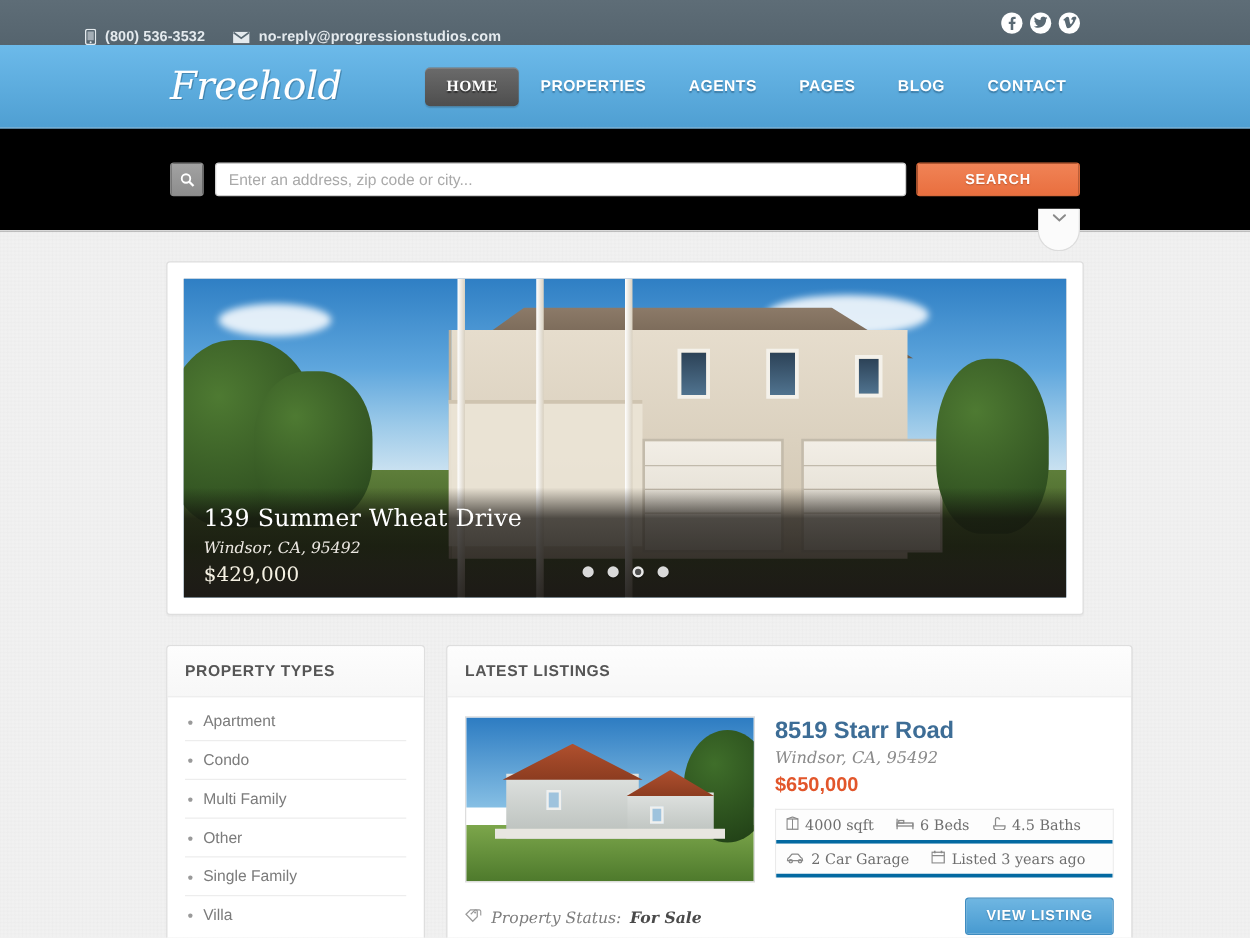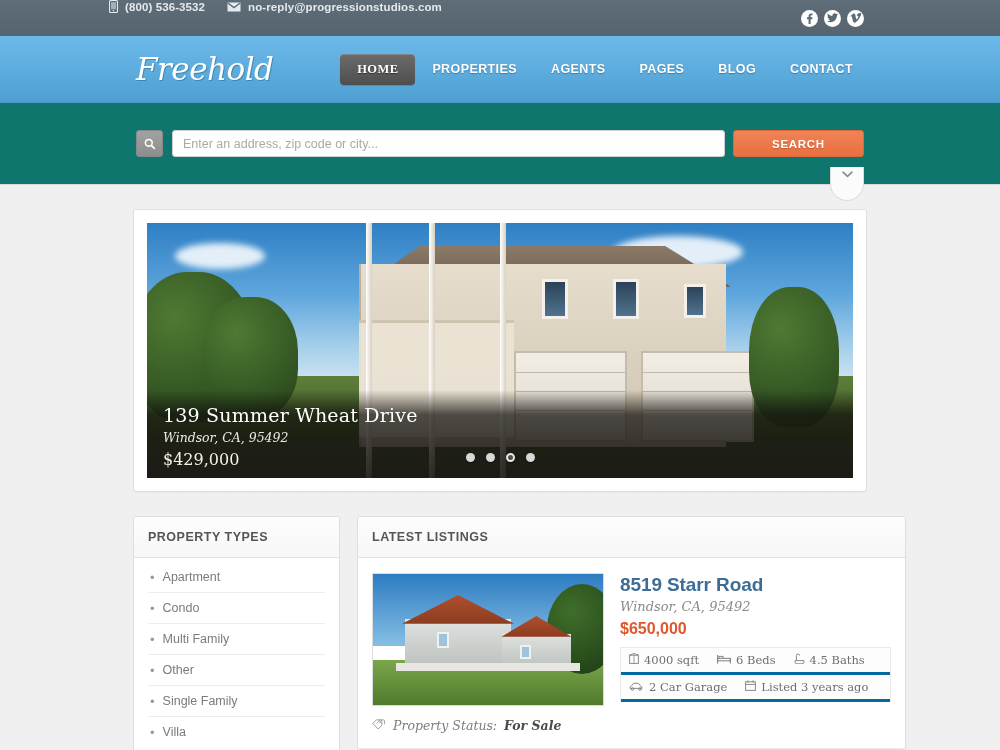--- a/index.html
+++ b/index.html
@@ -25,22 +25,22 @@
   }
 
   .wrap { position: relative; z-index: 1; }
 
   
   .topbar {
     height: 36px;
     background: #5a6a74;
     background: linear-gradient(#5e6d77, #55646e);
     display: flex;
-    align-items: flex-start;
-    padding: 0 109px;
+    align-items: flex-end;
+    padding: 0 68px;
     position: relative;
   }
   .topbar-left { display: flex; align-items: center; gap: 22px; }
   .tb-item {
     display: flex; align-items: center; gap: 7px;
     color: #e4eaee;
     font-size: 11.5px;
     font-weight: bold;
     letter-spacing: .1px;
   }
@@ -91,21 +91,21 @@
   }
   .nav-item.active {
     background: linear-gradient(#6b6b6b, #4e4e4e);
     box-shadow: inset 0 1px 0 rgba(255,255,255,.18), 0 1px 1px rgba(0,0,0,.15);
     text-shadow: 0 1px 1px rgba(0,0,0,.5);
     font-family: Liberation Serif, serif;
   }
 
   
   .searchbar {
-    background: #0f766e;
+    background: #000000;
     height: 82px;
     border-bottom: 1px solid #d8d8d8;
     display: flex;
     align-items: center;
     padding: 0 136px;
     position: relative;
     justify-content: center;
   }
   .search-row { display: flex; align-items: center; width: 100%; }
   .search-icon-btn {
@@ -630,20 +630,21 @@
               <span>
                 <svg width="14" height="11" viewBox="0 0 14 11">
                     <path d="M.8 4.4 L4.4 .9 h4.2 a1.2 1.2 0 0 1 1.2 1.2 v4.2 L6.2 10 z" fill="none" stroke="#9a9a9a" stroke-width="1"></path>
                     <circle cx="8.1" cy="3" r=".85" fill="#9a9a9a"></circle>
                     <path d="M4.6 4.4 L8.2 .9 h3.2 a1.2 1.2 0 0 1 1.2 1.2 v3.2" fill="none" stroke="#9a9a9a" stroke-width=".9"></path>
                   </svg>
               </span>
               <span>Property Status:</span>
               <b>For Sale</b>
             </div>
+            <button class="view-btn">VIEW LISTING</button>
           </div>
 
         </div>
       </div>
 
     </div>
   </div>
 </div>
 
 </body></html>

